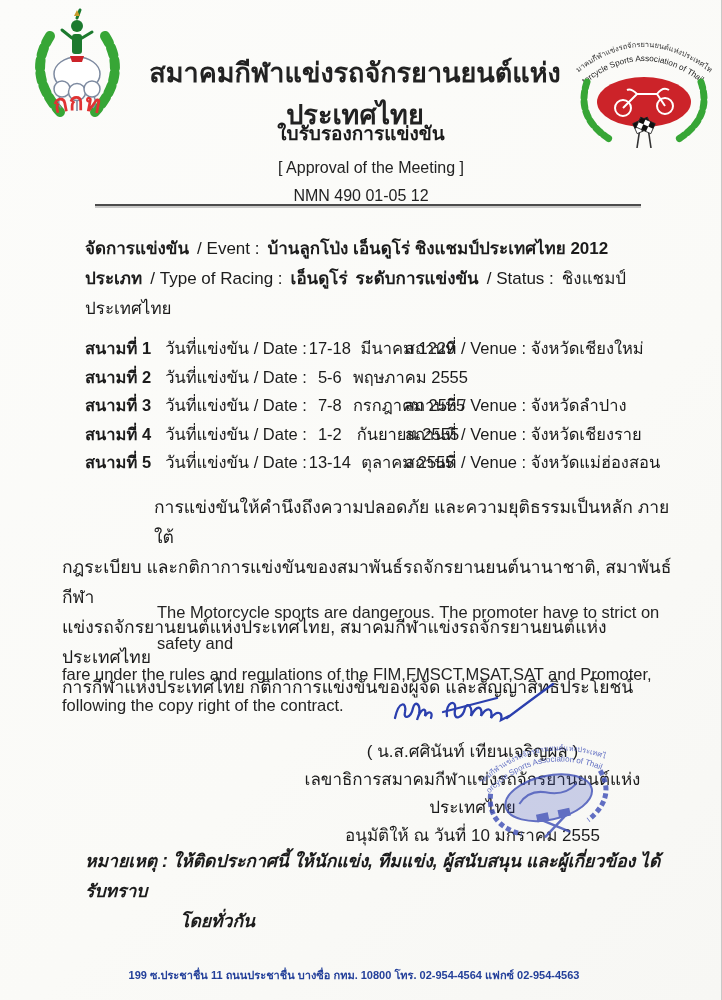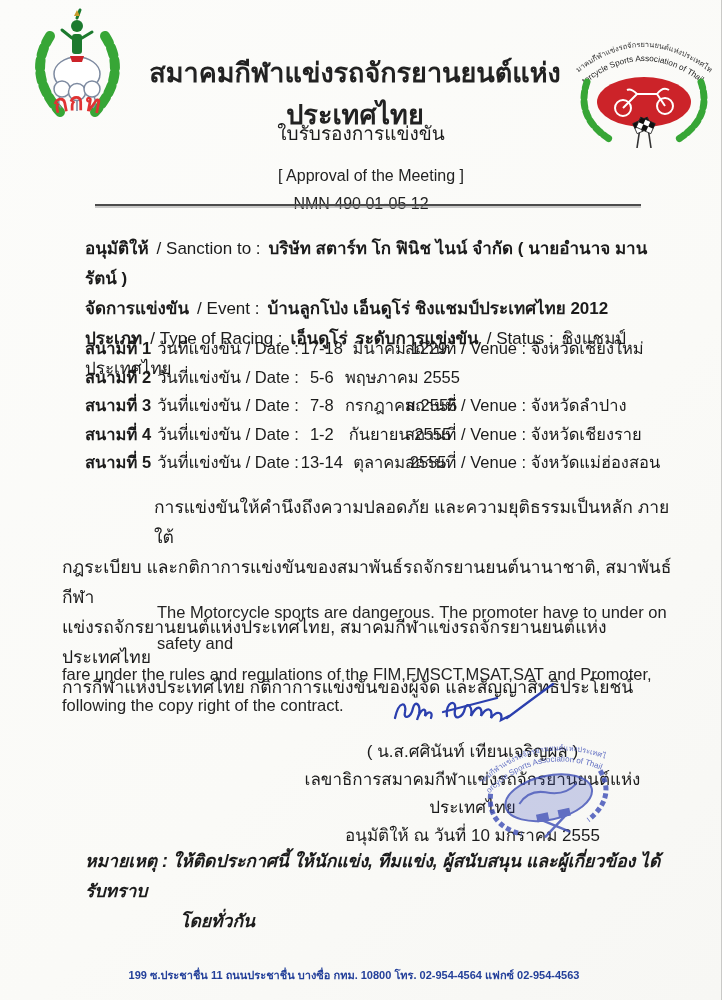--- a/index.html
+++ b/index.html
@@ -11,36 +11,36 @@
     color:#1b1b1b; overflow:hidden;
     border-right:1px solid #c9c9c7;
   }
   .abs { position:absolute; }
 
   
   .org-title { top:52px; left:130px; width:450px; text-align:center;
     font-size:27px; font-weight:bold; line-height:42px; color:#222; }
 
   .cert-block { top:118px; left:0; width:722px; text-align:center; }
-  .cert-title-th { font-size:19px; font-weight:normal; margin-bottom:19px;text-align:center; }
+  .cert-title-th { font-size:19px; font-weight:bold; margin-bottom:11px;text-align:center; }
   .cert-title-en { font-size:16px; margin-bottom:10px; color:#222;padding-left:20px; }
   .cert-docno   { font-size:16px; color:#222; }
 
   .divider { top:204px; left:95px; width:546px; height:0;
     border-top:2px solid #4c4c4c; box-shadow:0 2px 0 rgba(160,160,160,.55); }
 
   
   .sanction { top:234px; left:85px; width:580px; font-size:17px; line-height:30px; }
   .b { font-weight:bold; }
   .gap { display:inline-block; width:8px; }
 
   
   .schedule { top:334px; left:85px; width:600px; font-size:16.5px; }
   .round-row { position:relative; height:28.5px; line-height:28.5px; white-space:nowrap; }
-  .round-label { font-weight:bold; margin-right:6px;text-align:right; }
+  .round-label { font-weight:bold; margin-right:14px;text-align:right; }
   .days { display:inline-block; min-width:46px; text-align:center; }
   .month { display:inline-block; min-width:110px; text-align:center; }
   .venue { position:absolute; left:320px; top:0; }
 
   
   .thai-para { top:492px; left:62px; width:612px; font-size:17.5px; line-height:30px; }
   .thai-para .indent { padding-left:92px; }
   .eng-para { top:597px; left:62px; width:612px; font-size:16.5px; line-height:31px; color:#232323; }
   .eng-para .indent { padding-left:95px; }
 
@@ -133,23 +133,20 @@
   <div class="abs cert-block">
     <div class="cert-title-th">ใบรับรองการแข่งขัน</div>
     <div class="cert-title-en">[ Approval of the Meeting ]</div>
     <div class="cert-docno">NMN 490 01-05 12</div>
   </div>
 
   <div class="abs divider"></div>
 
   <div class="abs sanction">
     <div>
-      <span class="b">อนุมัติให้</span><span class="gap"></span><span>/ Sanction to :</span><span class="gap"></span><span class="b">บริษัท สตาร์ท โก ฟินิช ไนน์ จำกัด ( นายอำนาจ มานรัตน์ )</span>
-    </div>
-    <div>
       <span class="b">จัดการแข่งขัน</span><span class="gap"></span><span>/ Event :</span><span class="gap"></span><span class="b">บ้านลูกโป่ง เอ็นดูโร่ ชิงแชมป์ประเทศไทย 2012</span>
     </div>
     <div>
       <span class="b">ประเภท</span><span class="gap"></span><span>/ Type of Racing :</span><span class="gap"></span><span class="b">เอ็นดูโร่</span><span class="gap"></span><span class="b">ระดับการแข่งขัน</span><span class="gap"></span><span>/ Status :</span><span class="gap"></span><span>ชิงแชมป์ประเทศไทย</span>
     </div>
   </div>
 
   <div class="abs schedule">
     <div class="round-row">
       <span class="round-label">สนามที่ 1</span><span>วันที่แข่งขัน / Date :</span><span class="days">17-18</span><span class="month">มีนาคม 1229</span>
@@ -173,21 +170,21 @@
   </div>
 
   <div class="abs thai-para">
     <div class="indent">การแข่งขันให้คำนึงถึงความปลอดภัย และความยุติธรรมเป็นหลัก ภายใต้</div>
     <div>กฎระเบียบ และกติกาการแข่งขันของสมาพันธ์รถจักรยานยนต์นานาชาติ, สมาพันธ์กีฬา</div>
     <div>แข่งรถจักรยานยนต์แห่งประเทศไทย, สมาคมกีฬาแข่งรถจักรยานยนต์แห่งประเทศไทย</div>
     <div>การกีฬาแห่งประเทศไทย กติกาการแข่งขันของผู้จัด และสัญญาสิทธิประโยชน์</div>
   </div>
 
   <div class="abs eng-para">
-    <div class="indent">The Motorcycle sports are dangerous. The promoter have to under on safety and</div>
+    <div class="indent">The Motorcycle sports are dangerous. The promoter have to strict on safety and</div>
     <div>fare under the rules and regulations of the FIM,FMSCT,MSAT,SAT and Promoter,</div>
     <div>following the copy right of the contract.</div>
   </div>
 
   <div class="abs sig-block">
     <svg class="sig-svg" width="175" height="58" viewBox="0 0 175 58">
       <g fill="none" stroke="#2b3fae" stroke-width="2.3" stroke-linecap="round">
         <path d="M10 42 C14 24 22 26 20 36 C18 44 26 42 28 32 C30 24 36 28 34 38 L32 44 C36 32 42 30 40 40 C44 34 48 36 46 42"></path>
         <path d="M62 40 C60 26 72 22 70 34 C68 46 78 42 80 32 C82 26 88 30 86 40 C92 28 98 30 96 40 C102 30 108 32 106 42 C112 34 118 36 116 44 L124 40"></path>
         <path d="M122 42 C138 30 154 18 168 8"></path>

